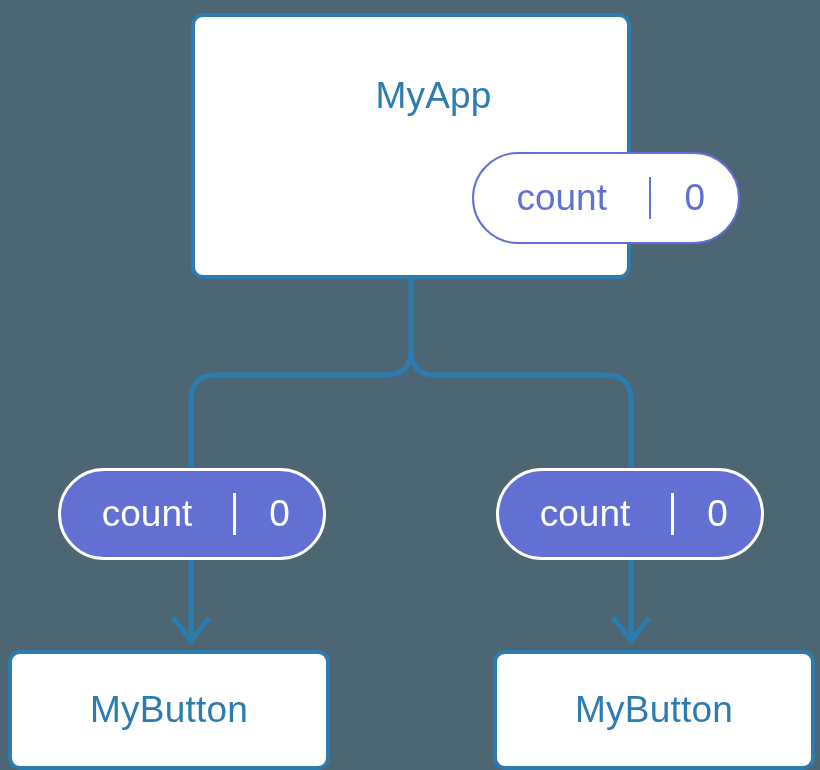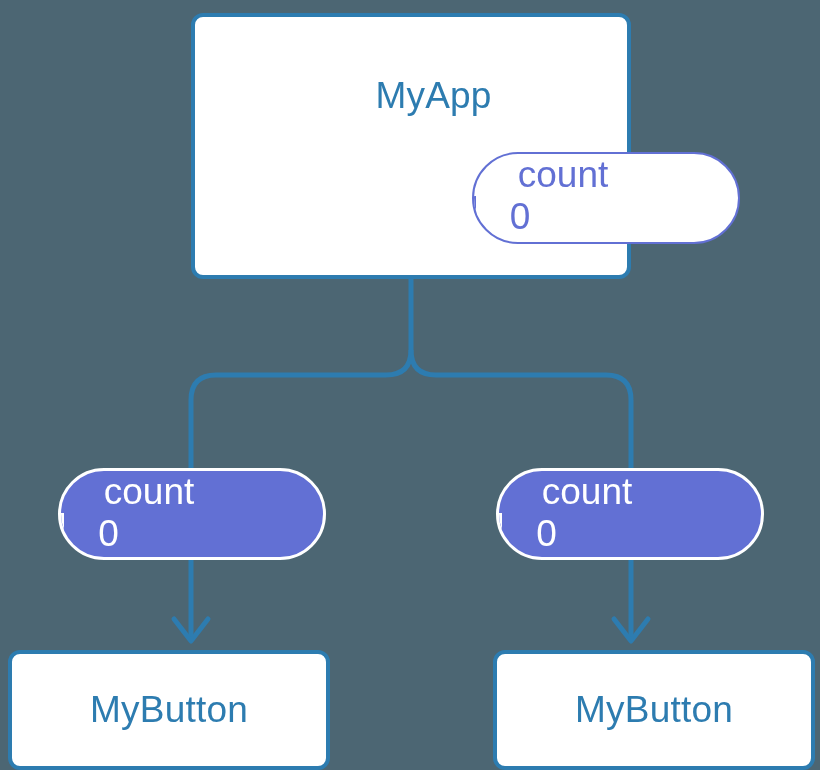--- a/index.html
+++ b/index.html
@@ -73,24 +73,23 @@
     top: 650px;
     width: 322px;
     height: 120px;
   }
 
   
   .pill {
     position: absolute;
     box-sizing: border-box;
     display: flex;
-    align-items: flex-start;
+    align-items: center;
     border-radius: 999px;
     overflow: hidden;
-    flex-direction: column;
   }
   .pill .pill-key,
   .pill .pill-val {
     display: flex;
     align-items: center;
     justify-content: center;
     font-size: 37px;
     white-space: nowrap;
     box-sizing: border-box;
   }

